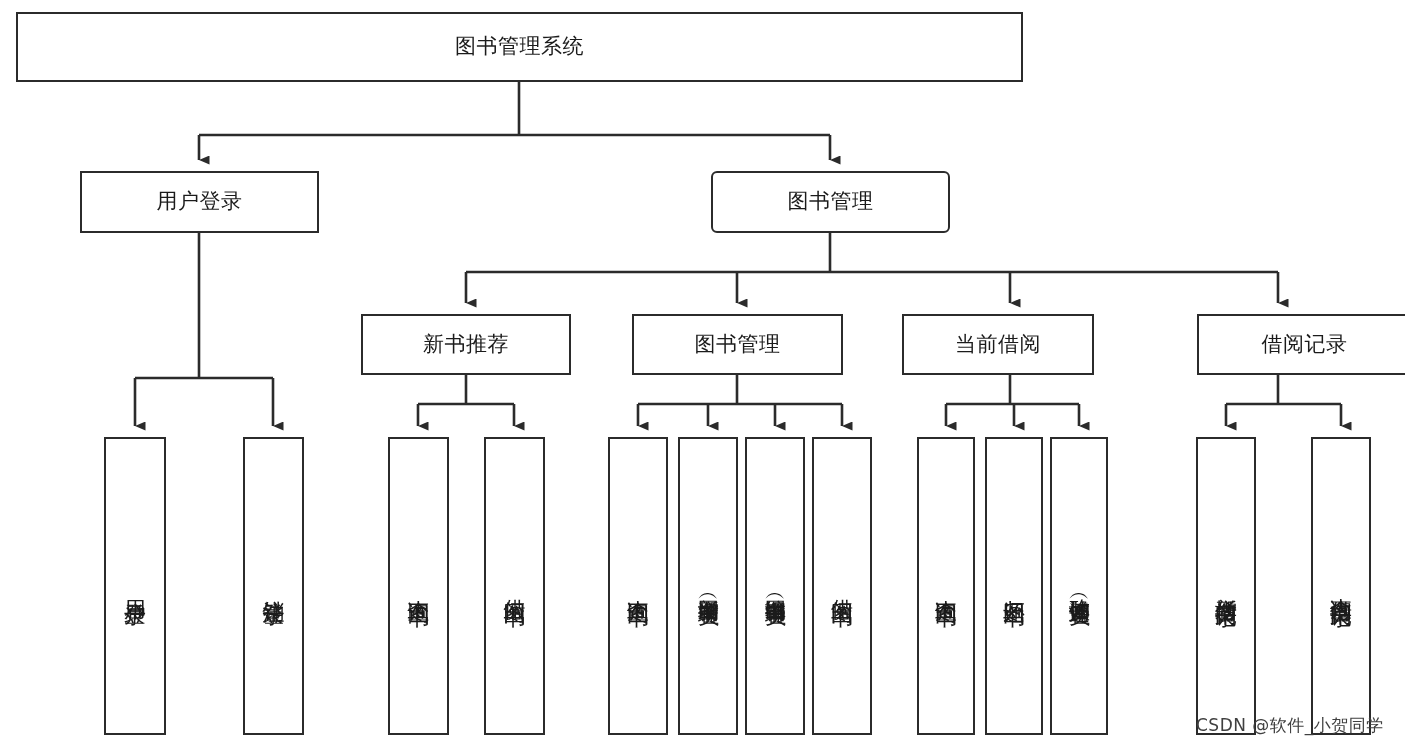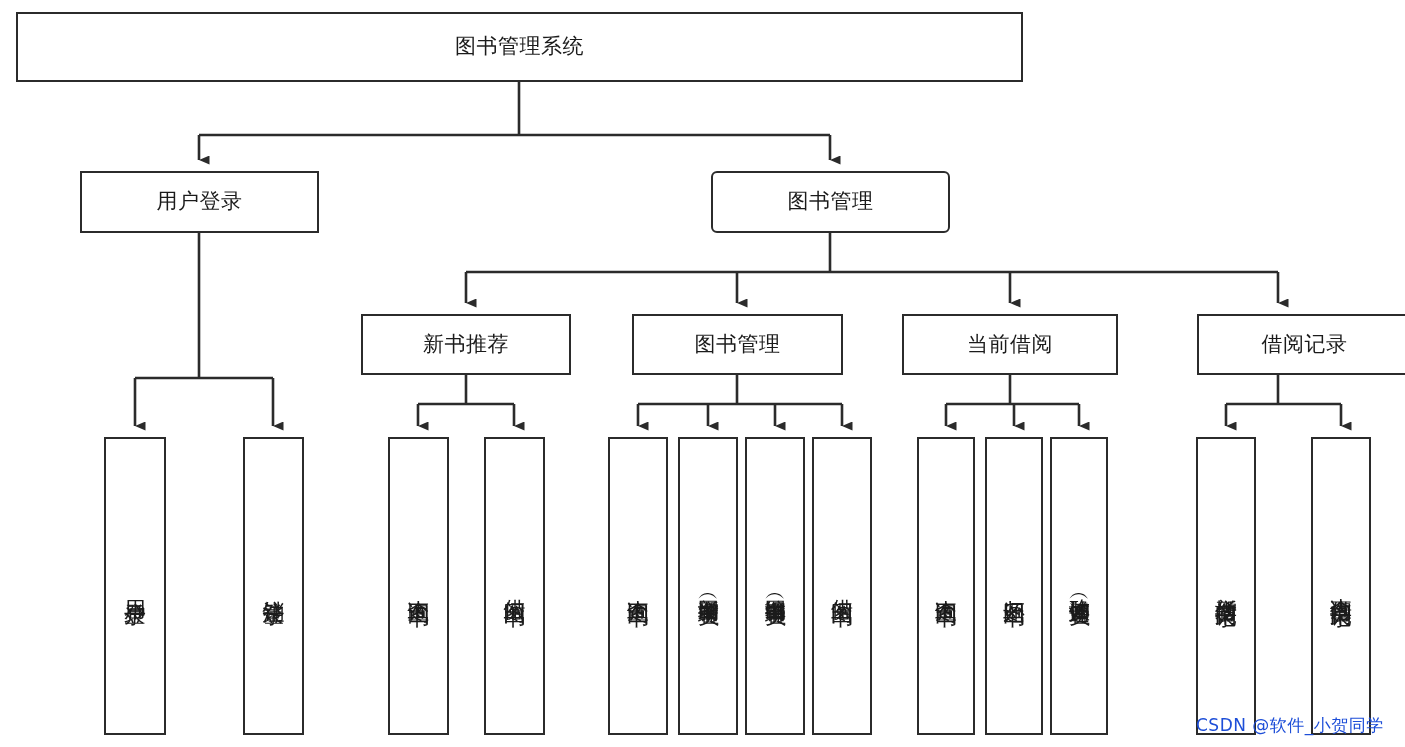--- a/index.html
+++ b/index.html
@@ -51,21 +51,21 @@
     letter-spacing: 2px;
     white-space: nowrap;
     text-align: center;
   }
   .node.leaf.tall .label {
     font-size: 21px;
     letter-spacing: 1px;
   }
   .watermark {
     position: absolute;
-    color: #1d4ed8;
+    color: #404040;
     font-size: 17px;
     white-space: nowrap;
     letter-spacing: 0.5px;
   }
 </style>
 </head>
 <body>
 
 <div id="canvas">
 
@@ -121,21 +121,21 @@
       </div>
       <div class="node level2" style="left: 711px; top: 171px; width: 239px; height: 62px; border-radius: 6px;">
         <span class="label">图书管理</span>
       </div>
       <div class="node level3" style="left: 361px; top: 314px; width: 210px; height: 61px;">
         <span class="label">新书推荐</span>
       </div>
       <div class="node level3" style="left: 632px; top: 314px; width: 211px; height: 61px;">
         <span class="label">图书管理</span>
       </div>
-      <div class="node level3" style="left: 902px; top: 314px; width: 216px; height: 61px; justify-content: center;">
+      <div class="node level3" style="left: 902px; top: 314px; width: 192px; height: 61px; justify-content: center;">
         <span class="label">当前借阅</span>
       </div>
       <div class="node level3" style="left: 1197px; top: 314px; width: 215px; height: 61px;">
         <span class="label">借阅记录</span>
       </div>
       <div class="node leaf" style="left: 104px; top: 437px; width: 62px; height: 298px;">
         <span class="label">用户登录</span>
       </div>
       <div class="node leaf" style="left: 243px; top: 437px; width: 61px; height: 298px;">
         <span class="label">注销登录</span>

